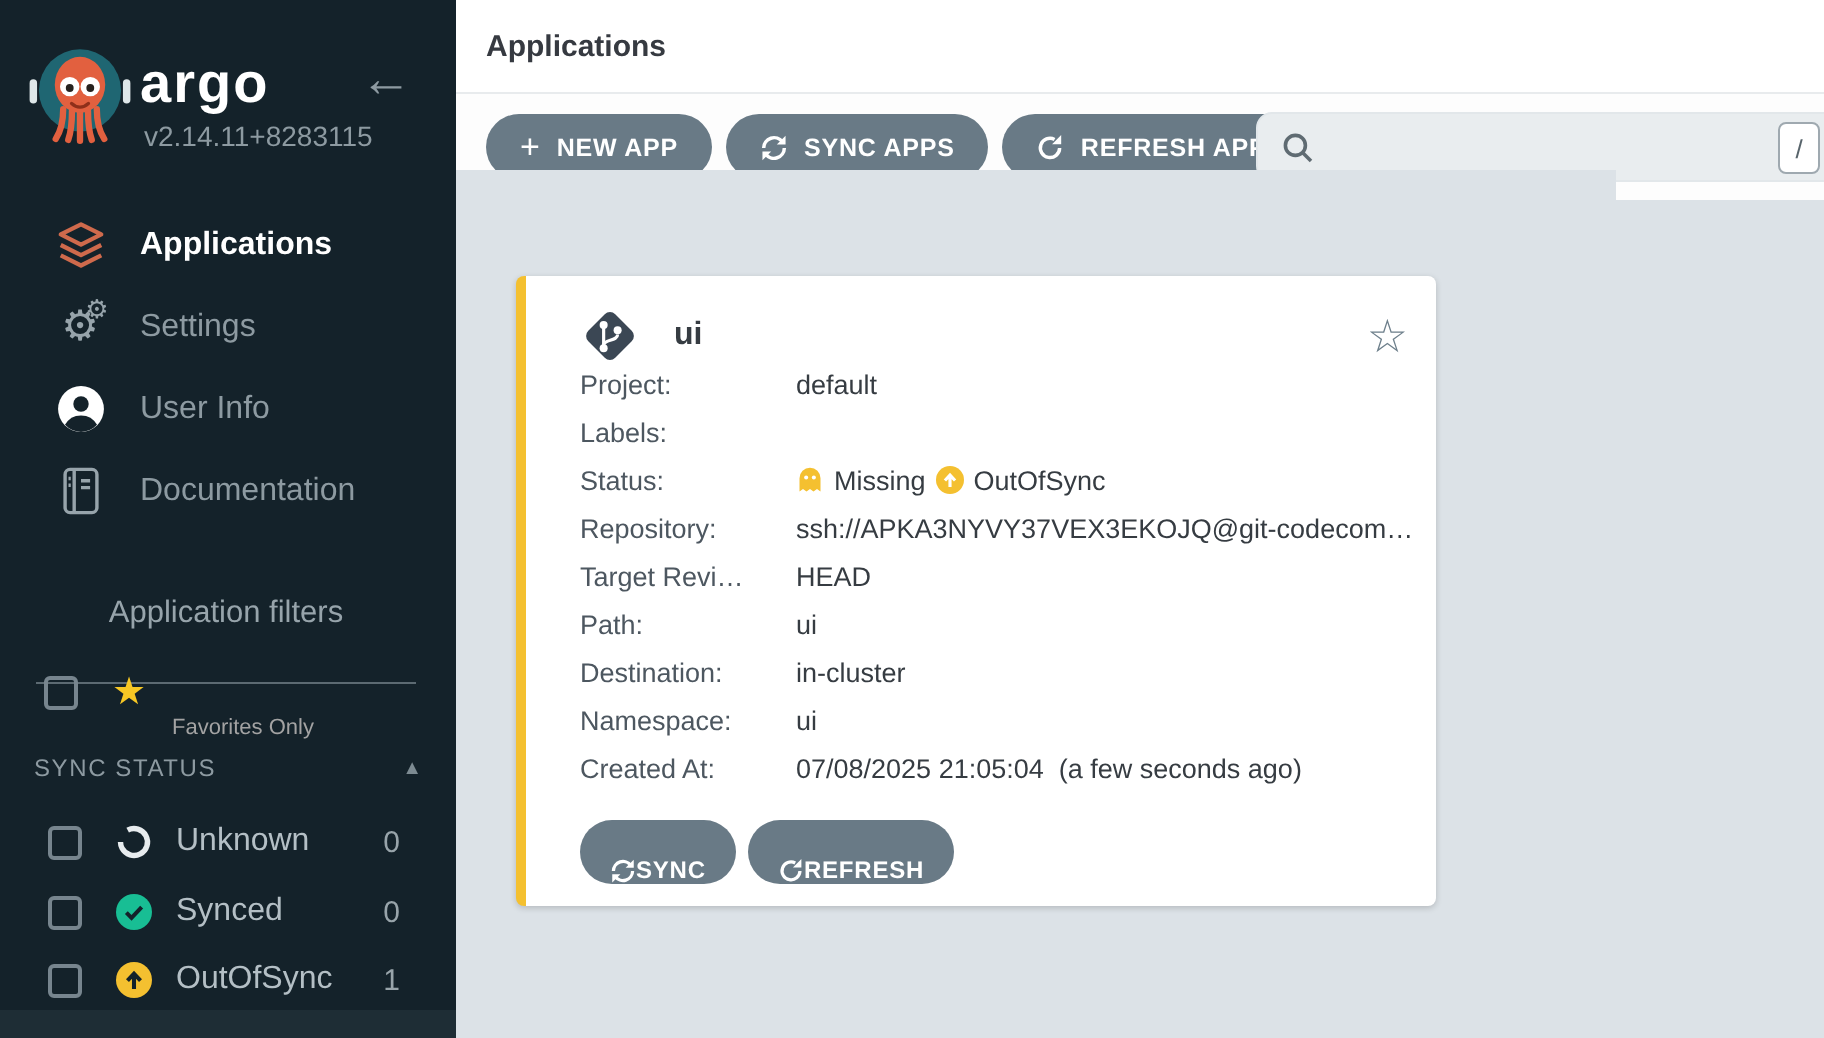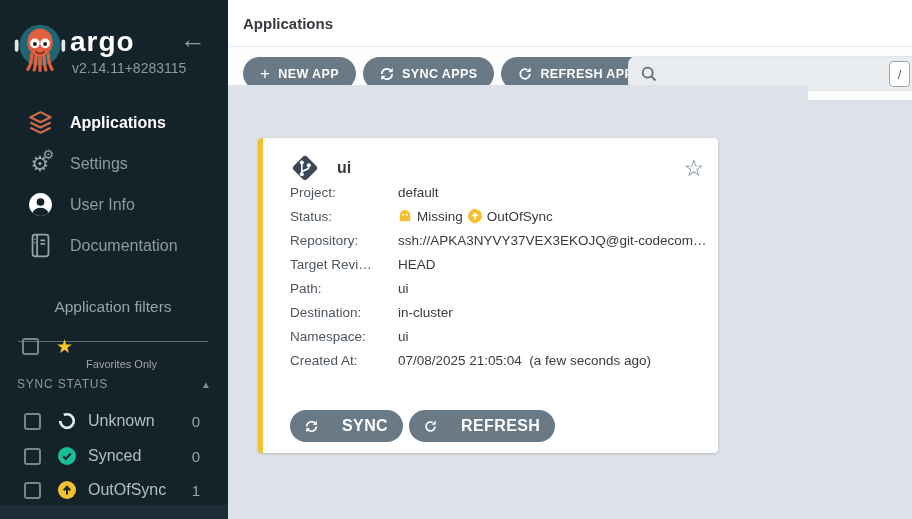--- a/index.html
+++ b/index.html
@@ -65,21 +65,21 @@
   .fav-toggle { margin-left:auto; color:#6d7f8b; font-size:23px; line-height:1; cursor:pointer; }
 
   .card-rows { position:absolute; top:42px; left:27px; right:12px; }
   .card-row { height:24px; display:flex; align-items:center; font-size:13.5px; }
   .row-label { width:108px; flex:none; color:#4d5760; }
   .row-value { color:#363c42; white-space:pre; overflow:hidden; }
   .status-inline { display:flex; align-items:center; gap:5px; color:#363c42; }
   .status-inline svg { display:block; }
 
   .card-actions { position:absolute; top:272px; left:27px; display:flex; gap:6px; }
-  .card-actions .pill-btn { height:32px; border-radius:16px; font-size:16px; padding:0 15px; gap:24px; }
+  .card-actions .pill-btn { height:32px; border-radius:16px; font-size:12px; padding:0 15px; gap:0;align-items:flex-end; }
 
   .ico { display:block; }
 </style>
 </head>
 <body>
 
 <aside class="sidebar">
 
   <div class="logo-row">
     <span class="logo-mark">
@@ -258,20 +258,24 @@
         <span class="app-title">ui</span>
         <span class="fav-toggle">☆</span>
       </div>
 
       <div class="card-rows">
         <div class="card-row">
           <span class="row-label">Project:</span>
           <span class="row-value">default</span>
         </div>
         <div class="card-row">
+          <span class="row-label">Labels:</span>
+          <span class="row-value"></span>
+        </div>
+        <div class="card-row">
           <span class="row-label">Status:</span>
           <span class="status-inline">
             <span>
               <svg width="14" height="14" viewBox="0 0 16 16" class="ico">
                 <path d="M8 1a6 6 0 0 0-6 6v7.6l2-1.5 2 1.5 2-1.5 2 1.5 2-1.5 2 1.5V7a6 6 0 0 0-6-6z" fill="#f4c030"></path>
                 <circle cx="5.8" cy="6.6" r="1.15" fill="#fff"></circle>
                 <circle cx="10.2" cy="6.6" r="1.15" fill="#fff"></circle>
               </svg>
             </span>
             <span>Missing</span>

